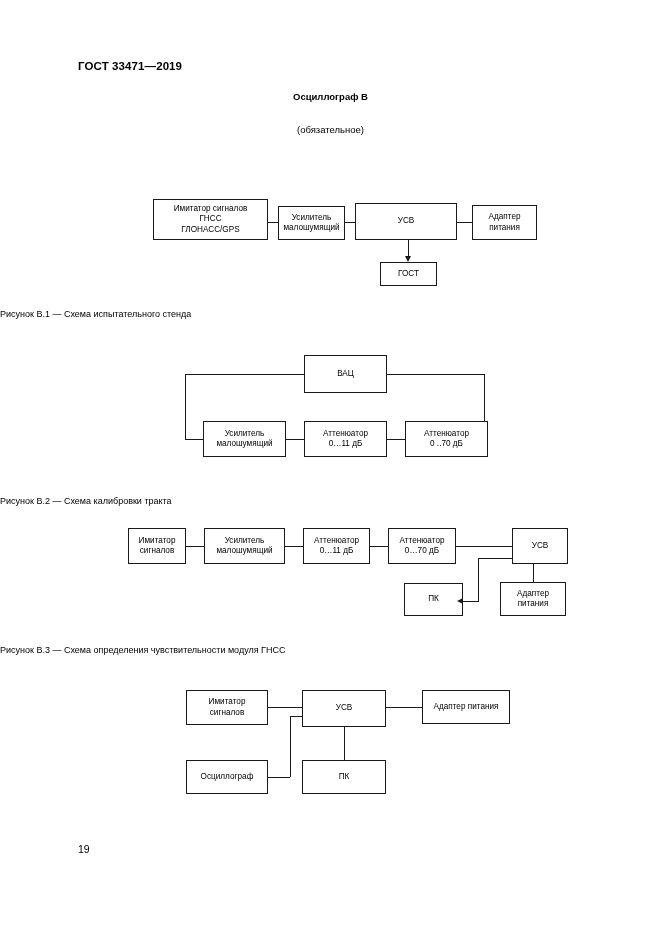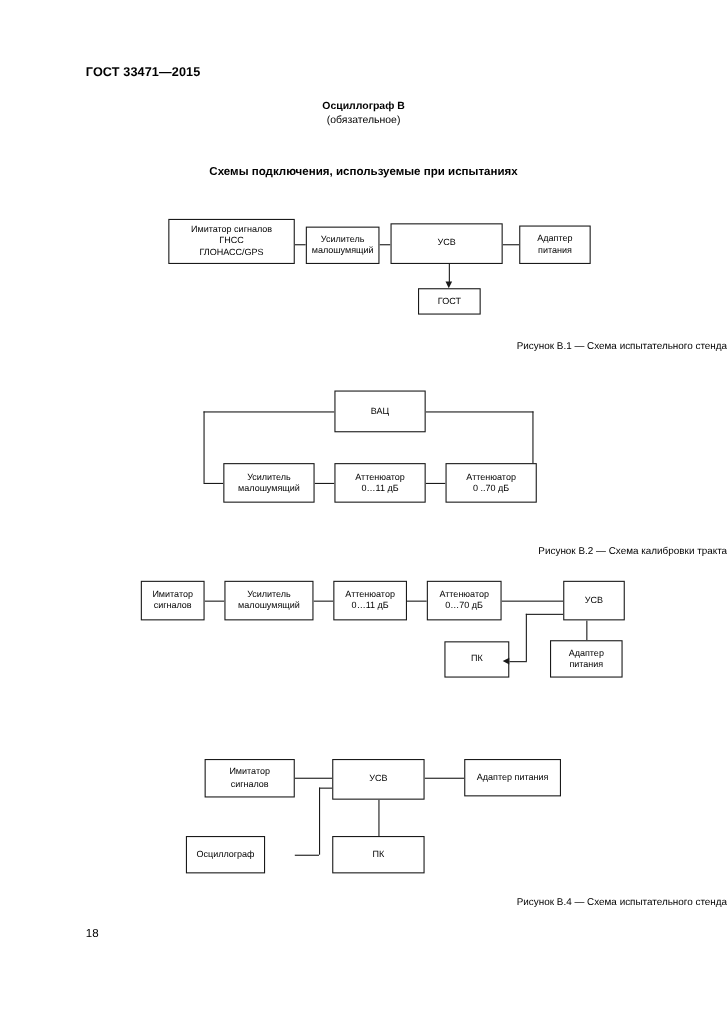--- a/index.html
+++ b/index.html
@@ -29,21 +29,21 @@
   .appendix-block {
     position: absolute;
     left: 0;
     top: 90px;
     width: 661px;
     text-align: center;
     font-size: 9.5px;
     font-weight: bold;
     line-height: 13px;
   }
-  .appendix-block .ln2 { font-weight: normal; }
+  .appendix-block .ln2 { font-weight: normal; margin-top: 20px; }
   .section-title {
     position: absolute;
     left: 0;
     top: 150px;
     width: 661px;
     text-align: center;
     font-size: 10.5px;
     font-weight: bold;
   }
   .page-number {
@@ -51,21 +51,21 @@
     left: 78px;
     top: 843px;
     font-size: 10.5px;
   }
 
   
   .caption {
     position: absolute;
     width: 661px;
     left: 0;
-    text-align: right;
+    text-align: left;
     font-size: 9px;
   }
   .cap1 { top: 309px; }
   .cap2 { top: 496px; }
   .cap3 { top: 645px; }
   .cap4 { top: 815px; }
 
   
   .fig {
     position: absolute;
@@ -108,28 +108,27 @@
     border-bottom: 3.5px solid transparent;
     border-right: 6px solid #1a1a1a;
     z-index: 3;
   }
 </style>
 </head>
 <body>
 
 <div class="page">
 
-  <div class="doc-header">ГОСТ 33471—2015</div>
+  <div class="doc-header">ГОСТ 33471—2019</div>
 
   <div class="appendix-block">
     <div class="ln1">Осциллограф В</div>
     <div class="ln2">(обязательное)</div>
   </div>
 
-  <div class="section-title">Схемы подключения, используемые при испытаниях</div>
 
   <div class="fig">
 
     <div class="wire h" style="left:268px; top:222px; width:10px;"></div>
     <div class="wire h" style="left:345px; top:222px; width:10px;"></div>
     <div class="wire h" style="left:457px; top:222px; width:15px;"></div>
     <div class="wire v" style="left:408px; top:240px; height:19px;"></div>
     <div class="arrow-d" style="left:405px; top:256px;"></div>
 
     <div class="node" style="left:153px; top:199px; width:115px; height:41px;">
@@ -219,20 +218,21 @@
       <span style="white-space:pre-line">УСВ</span>
     </div>
     <div class="node" style="left:404px; top:583px; width:59px; height:33px;">
       <span style="white-space:pre-line">ПК</span>
     </div>
     <div class="node" style="left:500px; top:582px; width:66px; height:34px;">
       <span style="white-space:pre-line">Адаптер
 питания</span>
     </div>
   </div>
+  <div class="caption cap3">Рисунок В.3 — Схема определения чувствительности модуля ГНСС</div>
 
   <div class="fig">
 
     <div class="wire h" style="left:268px; top:707px; width:34px;"></div>
 
     <div class="wire h" style="left:386px; top:707px; width:36px;"></div>
 
     <div class="wire v" style="left:344px; top:727px; height:33px;"></div>
 
     <div class="wire h" style="left:268px; top:777px; width:22px;"></div>
@@ -242,24 +242,23 @@
     <div class="node" style="left:186px; top:690px; width:82px; height:35px;">
       <span style="white-space:pre-line">Имитатор
 сигналов</span>
     </div>
     <div class="node" style="left:302px; top:690px; width:84px; height:37px;">
       <span style="white-space:pre-line">УСВ</span>
     </div>
     <div class="node" style="left:422px; top:690px; width:88px; height:34px;">
       <span style="white-space:pre-line">Адаптер питания</span>
     </div>
-    <div class="node" style="left:169px; top:760px; width:72px; height:34px;">
+    <div class="node" style="left:186px; top:760px; width:82px; height:34px;">
       <span style="white-space:pre-line">Осциллограф</span>
     </div>
     <div class="node" style="left:302px; top:760px; width:84px; height:34px;">
       <span style="white-space:pre-line">ПК</span>
     </div>
   </div>
-  <div class="caption cap4">Рисунок В.4 — Схема испытательного стенда</div>
-
-  <div class="page-number">18</div>
+
+  <div class="page-number">19</div>
 
 </div>
 
 </body></html>

